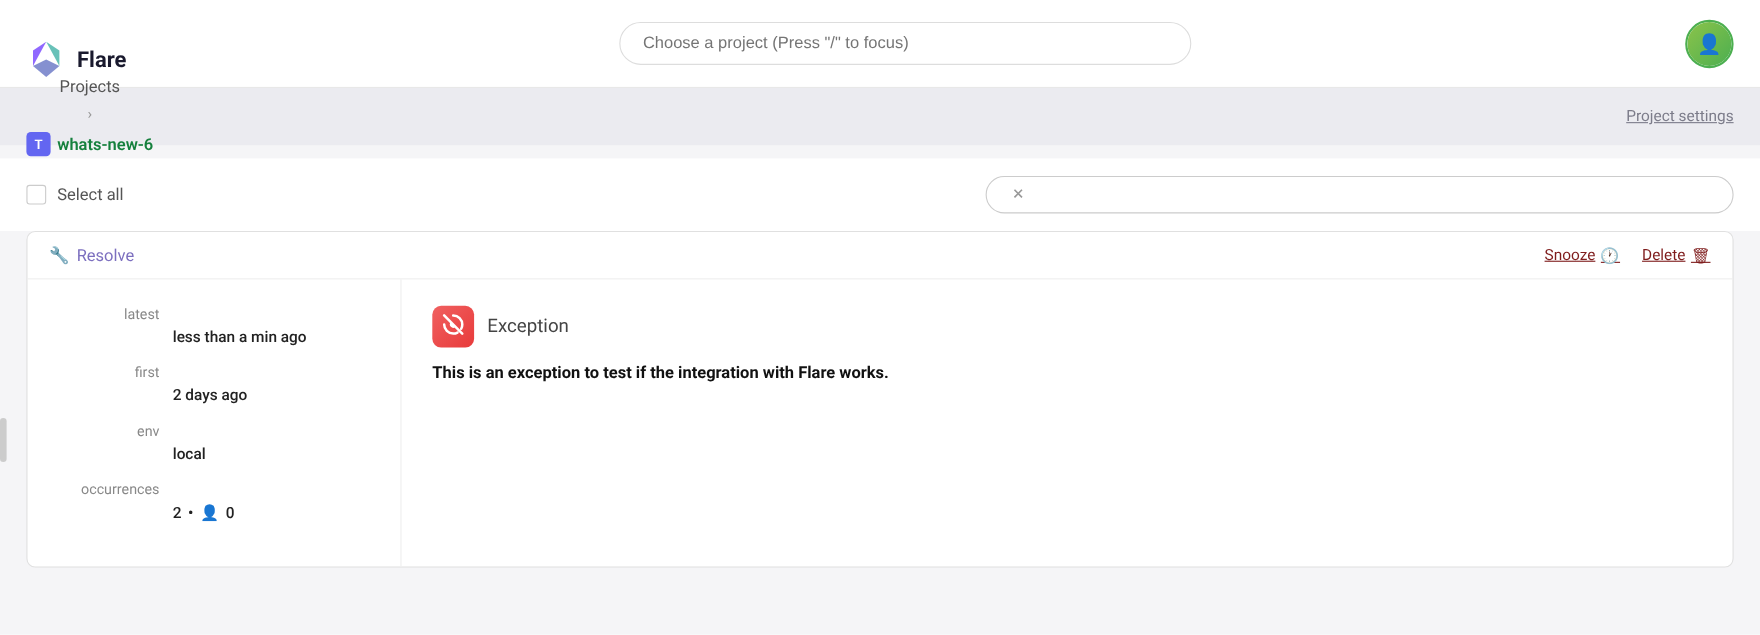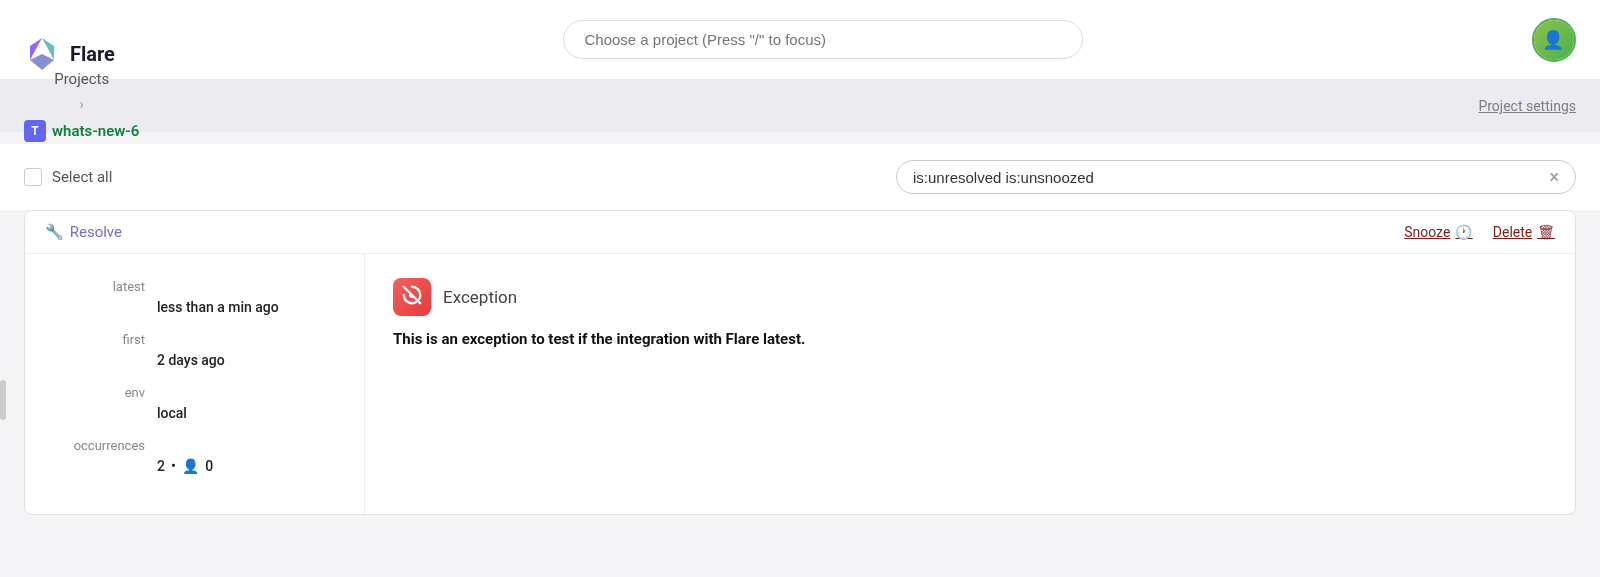--- a/index.html
+++ b/index.html
@@ -338,21 +338,20 @@
   <span class="project-settings-link">Project settings</span>
 </div>
 
 <div class="toolbar">
   <div class="select-all-area">
     <div class="checkbox"></div>
     <span class="select-all-label">Select all</span>
   </div>
 
   <div class="filter-search">
-    <input type="text" value="is:unresolved is:unsnoozed" style="">
     <span class="filter-clear">×</span>
   </div>
 </div>
 
 <div class="content">
   <div class="error-card">
 
     <div class="action-bar">
       <a class="resolve-btn">
         <span>🔧</span>
@@ -400,20 +399,20 @@
         <div class="error-header">
           <div class="exception-badge">
             <span class="exception-icon-svg">
               <svg width="22" height="22" viewBox="0 0 24 24" fill="none" stroke="white" stroke-width="2.5" stroke-linecap="round" stroke-linejoin="round">
                 <path d="M3 3l18 18M10.5 10.677a2 2 0 0 0 2.823 2.823M12 3a9 9 0 0 1 9 9 8.965 8.965 0 0 1-1.05 4.243M3.051 12A9 9 0 0 0 12 21a8.98 8.98 0 0 0 4.243-1.05"></path>
               </svg>
             </span>
           </div>
           <span class="exception-type">Exception</span>
         </div>
-        <p class="error-message">This is an exception to test if the integration with Flare latest.</p>
+        <p class="error-message">This is an exception to test if the integration with Flare works.</p>
       </div>
 
     </div>
   </div>
 </div>
 
 <div class="left-scroll-indicator"></div>
 
 </body></html>

